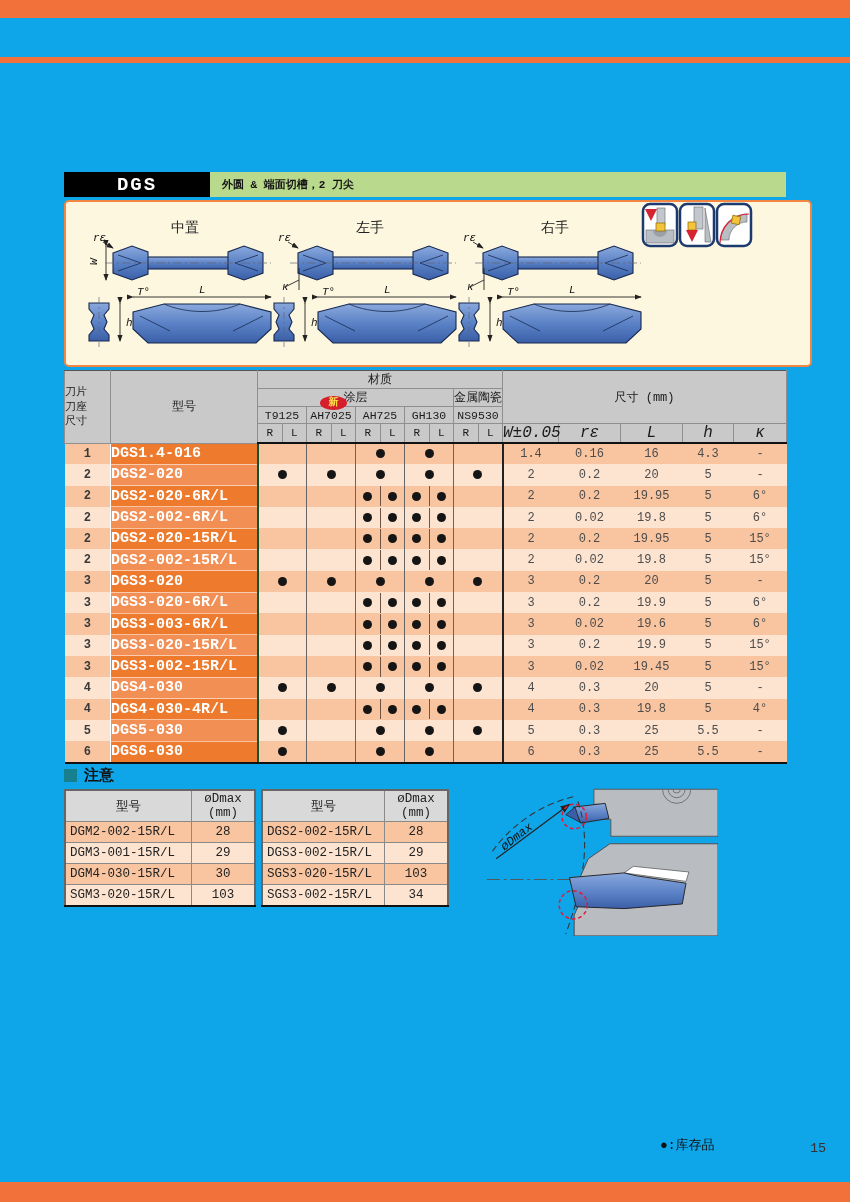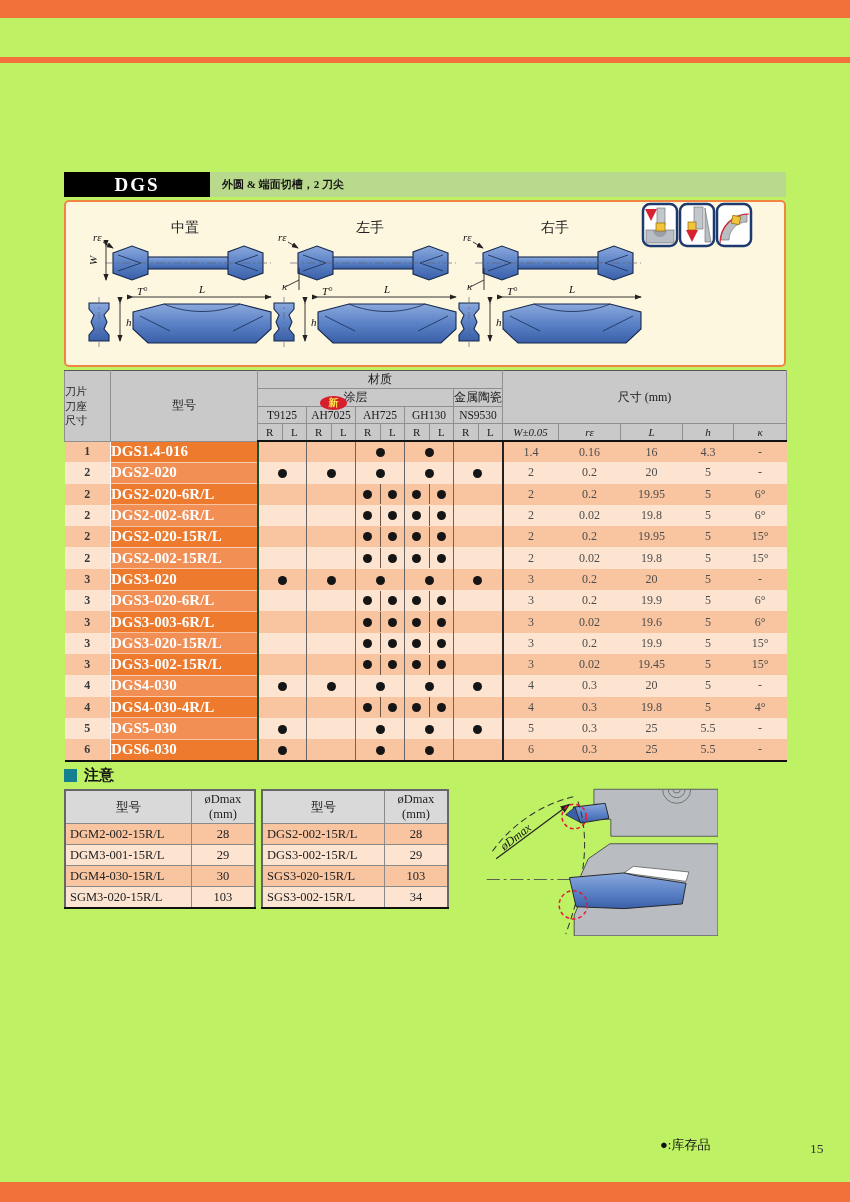--- a/index.html
+++ b/index.html
@@ -1,46 +1,46 @@
 <!DOCTYPE html>
 <html><head>
 <meta charset="utf-8">
 <style>
   html,body{margin:0;padding:0;background:#fff;}
-  .page{position:relative;width:850px;height:1202px;background:#bef264;
-        font-family:Liberation Serif, serif;overflow:hidden;}
+  .page{position:relative;width:850px;height:1202px;background:#0ea5e9;
+        font-family:Liberation Mono, monospace;overflow:hidden;}
   .bar{position:absolute;left:0;width:850px;background:#f2713b;}
   .bar.top{top:0;height:18px;}
   .bar.stripe{top:57px;height:6px;}
   .bar.bottom{top:1182px;height:20px;}
 
   
   .title-row{position:absolute;left:64px;top:172px;width:722px;height:25px;display:flex;}
   .title-box{width:146px;background:#000;color:#fff;display:flex;align-items:center;justify-content:center;
              font-weight:bold;font-size:19px;letter-spacing:2px;}
   .subtitle-box{flex:1;background:#b9d98c;display:flex;align-items:center;padding-left:12px;
                 font-size:11px;font-weight:bold;color:#141414;text-align:right;}
 
   
   .panel{position:absolute;left:64px;top:200px;width:718px;height:163px;background:#fdf7e0;
-         border:2px solid #f08642;border-radius:5px;}
+         border:2px solid #f08642;border-radius:5px;padding-left:26px;}
   .panel svg{position:absolute;left:0;top:0;}
   text.vlabel{font-size:14px;fill:#222;text-anchor:middle;}
   text.dim{font-size:11px;font-style:italic;fill:#111;}
   .mline{stroke:#222;stroke-width:0.9;fill:none;}
 
   
   table.main{position:absolute;left:64px;top:370px;width:722px;border-collapse:collapse;
              table-layout:fixed;font-size:12px;}
   table.main th{background:#c9c9c9;border:1px solid #8f8f8f;font-weight:normal;color:#1a1a1a;
                 padding:0;height:16px;}
   th.th-size{font-size:11px;text-align:left;padding-left:5px;line-height:1.3;}
   th.th-grade{font-weight:bold;font-size:11.5px;position:relative;}
   th.th-rl{font-weight:bold;font-size:11px;}
-  th.th-dimlab{font-style:italic;font-size:11px;}
+  th.th-dimlab{font-style:italic;font-size:16px;}
   th.b-dark{border-right:2px solid #222;}
   thead tr:first-child th{border-top:1px solid #555;}
   thead tr.rl-row th{border-bottom:2px solid #111;}
   table.main tbody td{height:20.3px;padding:0;}
   td.num{font-weight:bold;color:#3a3a3a;text-align:center;}
   td.model{color:#fff;font-weight:bold;font-size:15px;padding-left:7px;
            border-left:1px solid #fff;border-right:2px solid #14532d;
            border-bottom:1px solid rgba(255,255,255,.55);}
   td.dotc{border-right:1px solid #666;text-align:center;vertical-align:middle;}
   td.dotc.g4{border-right:2px solid #222;}

